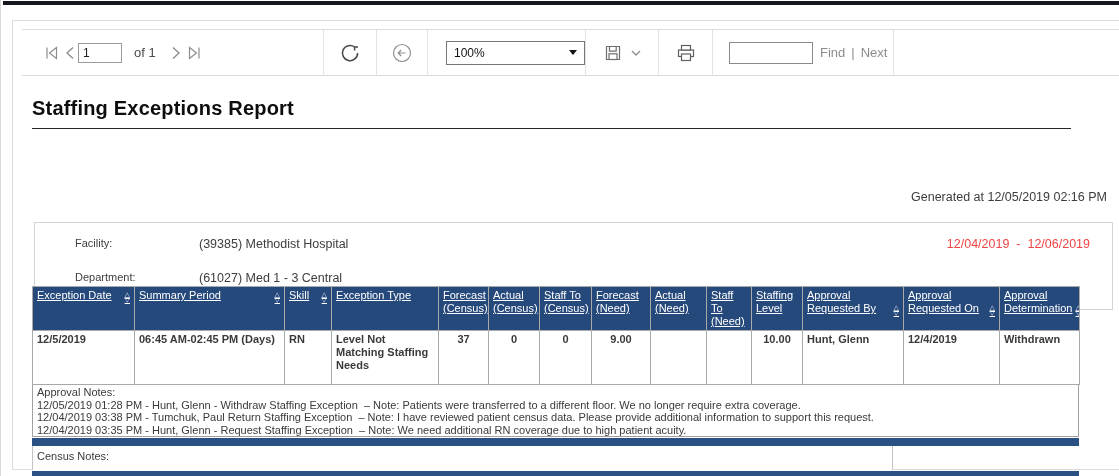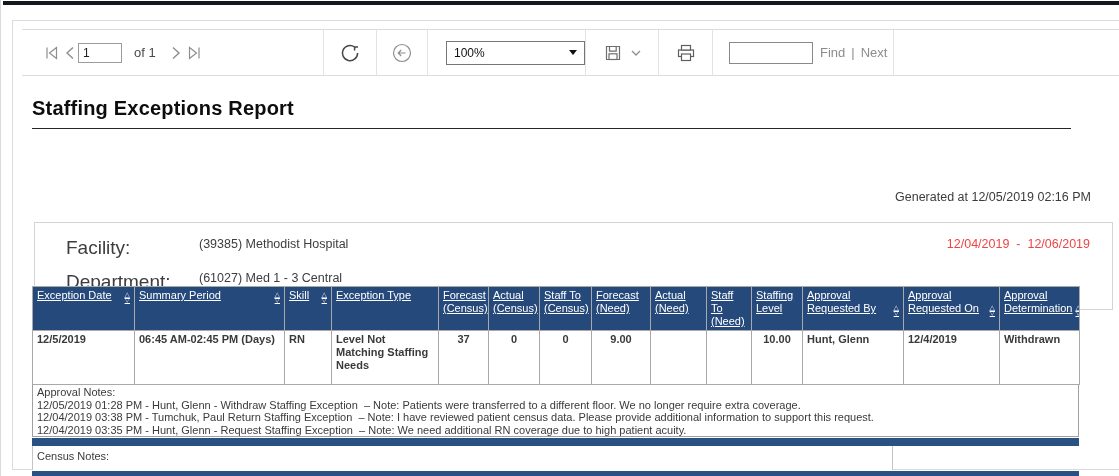--- a/index.html
+++ b/index.html
@@ -41,26 +41,26 @@
                 border-top:5px solid #111; }
   .find-input { width:84px; height:22px; border:1px solid #8a8a8a; font:12px "Liberation Sans",sans-serif; padding:0 4px; }
   .findnext { font-size:13px; color:#8c8c8c; white-space:pre; }
   .findnext a { color:#8c8c8c; text-decoration:none; cursor:pointer; }
   .fn-sep { margin:0 6px; }
 
   
   .report-area { position:relative; width:100%; height:394px; }
   .report-title { position:absolute; left:19px; top:21px; width:1039px; font-size:20px; font-weight:bold;
                   color:#0d0d0d; letter-spacing:.2px; padding-bottom:8px; border-bottom:1px solid #262626; }
-  .generated { position:absolute; top:114px; right:31px; font-size:12.5px; color:#3c3c3c; }
+  .generated { position:absolute; top:114px; right:15px; font-size:12.5px; color:#3c3c3c; }
 
   .param-box { position:absolute; left:21px; top:146px; width:1079px; height:88px; border:1px solid #d4d4d4; }
   .param-row { position:absolute; left:0; width:100%; }
   .param-row.r1 { top:14px; } .param-row.r2 { top:48px; }
-  .param-label { position:absolute; left:31px; font-size:19px; color:#3d3d3d; }
+  .param-label { position:absolute; left:40px; font-size:11px; color:#3d3d3d; }
   .param-value { position:absolute; left:164px; font-size:12.5px; color:#3d3d3d; }
   .date-range { position:absolute; right:22px; top:0; font-size:12.5px; color:#ef4444; white-space:pre; }
 
   .grid-stack { position:absolute; left:19px; top:210px; width:1047px; }
   table.rpt { border-collapse:collapse; table-layout:fixed; width:1047px; }
   table.rpt th, table.rpt td { border:1px solid #a9a9a9; vertical-align:top; padding:2px 4px;
                                font-size:11px; line-height:13px; overflow:hidden;font-weight:bold; }
   table.rpt th { background:var(--header-blue,#26497C); color:#fff; font-weight:normal; text-align:left; height:31px; }
   .th-in { display:flex; justify-content:space-between; align-items:flex-end;text-decoration:underline; }
   .sort { display:flex; flex-direction:column; align-items:center; font-size:7px; line-height:4.5px;

